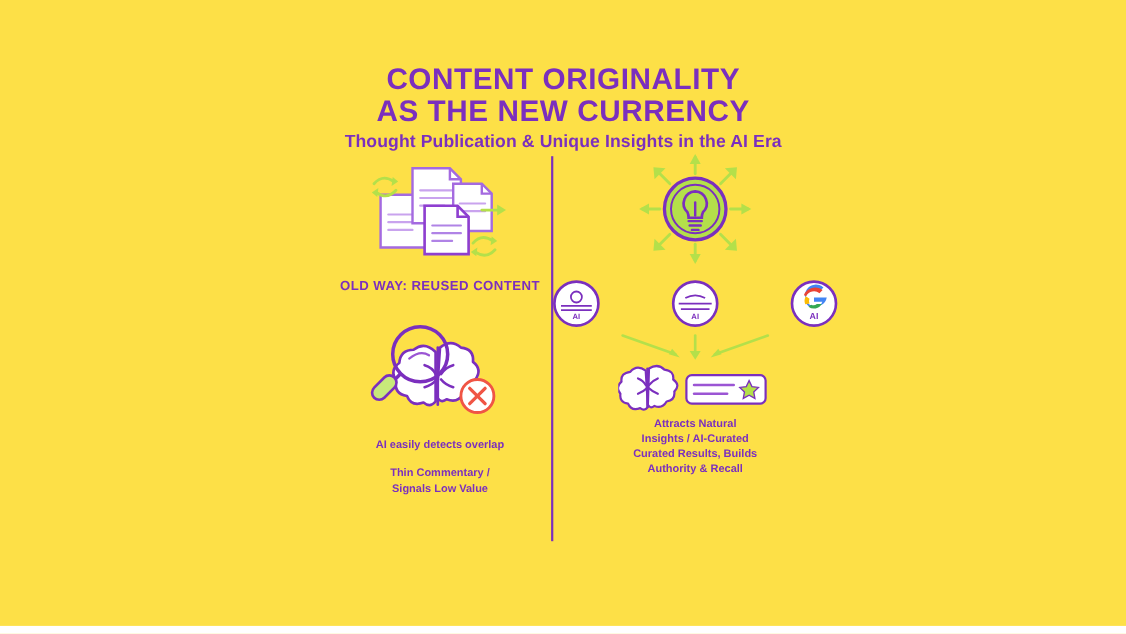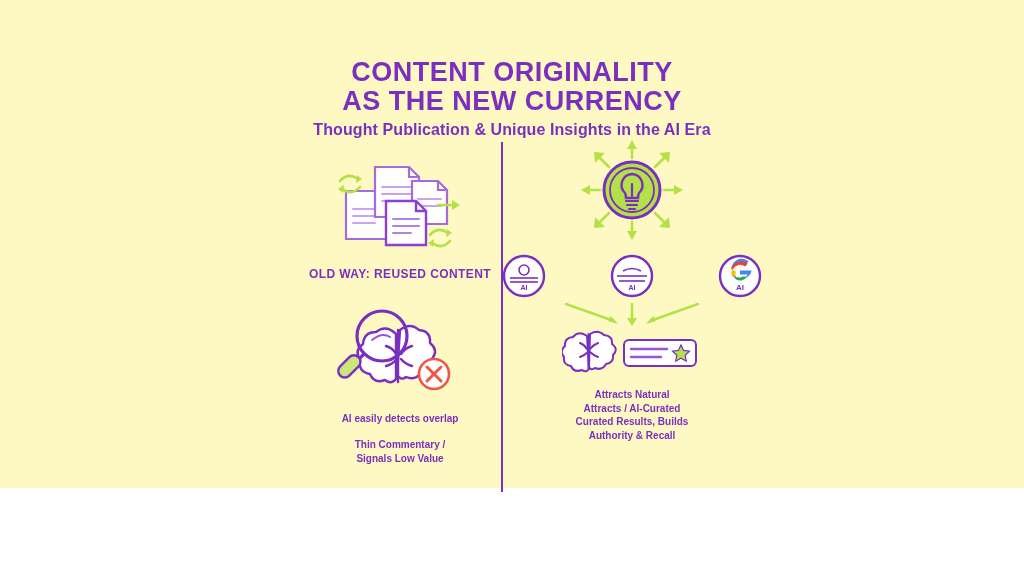--- a/index.html
+++ b/index.html
@@ -9,22 +9,22 @@
   }
   body {
     width: 1024px;
     height: 576px;
     overflow: hidden;
     font-family: "Liberation Sans", sans-serif;
   }
   #canvas {
     position: relative;
     width: 1024px;
-    height: 488px;
-    background: #fef9c3;
+    height: 569px;
+    background: #fde047;
   }
 
   
   .title-block {
     position: absolute;
     left: 0;
     top: 58px;
     width: 1024px;
     text-align: center;
   }
@@ -53,21 +53,21 @@
     height: 350px;
     background: #7b2fbe;
   }
 
   
   .column {
     position: absolute;
     width: 260px;
     text-align: center;
   }
-  .col-left  { left: 270px; top: 157px; }
+  .col-left  { left: 270px; top: 143px; }
   .col-right { left: 502px; top: 142px; }
 
   .panel-heading {
     font-size: 12px;
     font-weight: bold;
     color: #7b2fbe;
     letter-spacing: 0.4px;
     line-height: 1.25;
   }
   .caption-main {
@@ -309,21 +309,21 @@
         <g stroke="#9b55d4" stroke-width="2.4" stroke-linecap="round">
           <line x1="69" y1="21" x2="105" y2="21"></line>
           <line x1="69" y1="29" x2="99" y2="29"></line>
         </g>
         <g>
           <path d="M119 17 l2.6 5.4 5.9 0.8 -4.3 4.1 1.1 5.9 -5.3 -2.9 -5.3 2.9 1.1 -5.9 -4.3 -4.1 5.9 -0.8 z" fill="#b4e04a" stroke="#7b2fbe" stroke-width="1.2"></path>
         </g>
       </svg>
     </div>
 
-    <div class="caption-list" style="margin-top:10px;">
+    <div class="caption-list" style="">
       <div>Attracts Natural</div>
-      <div>Attracts / AI-Curated</div>
+      <div>Insights / AI-Curated</div>
       <div>Curated Results, Builds</div>
       <div>Authority &amp; Recall</div>
     </div>
   </div>
 
 </div>
 
 </body></html>

